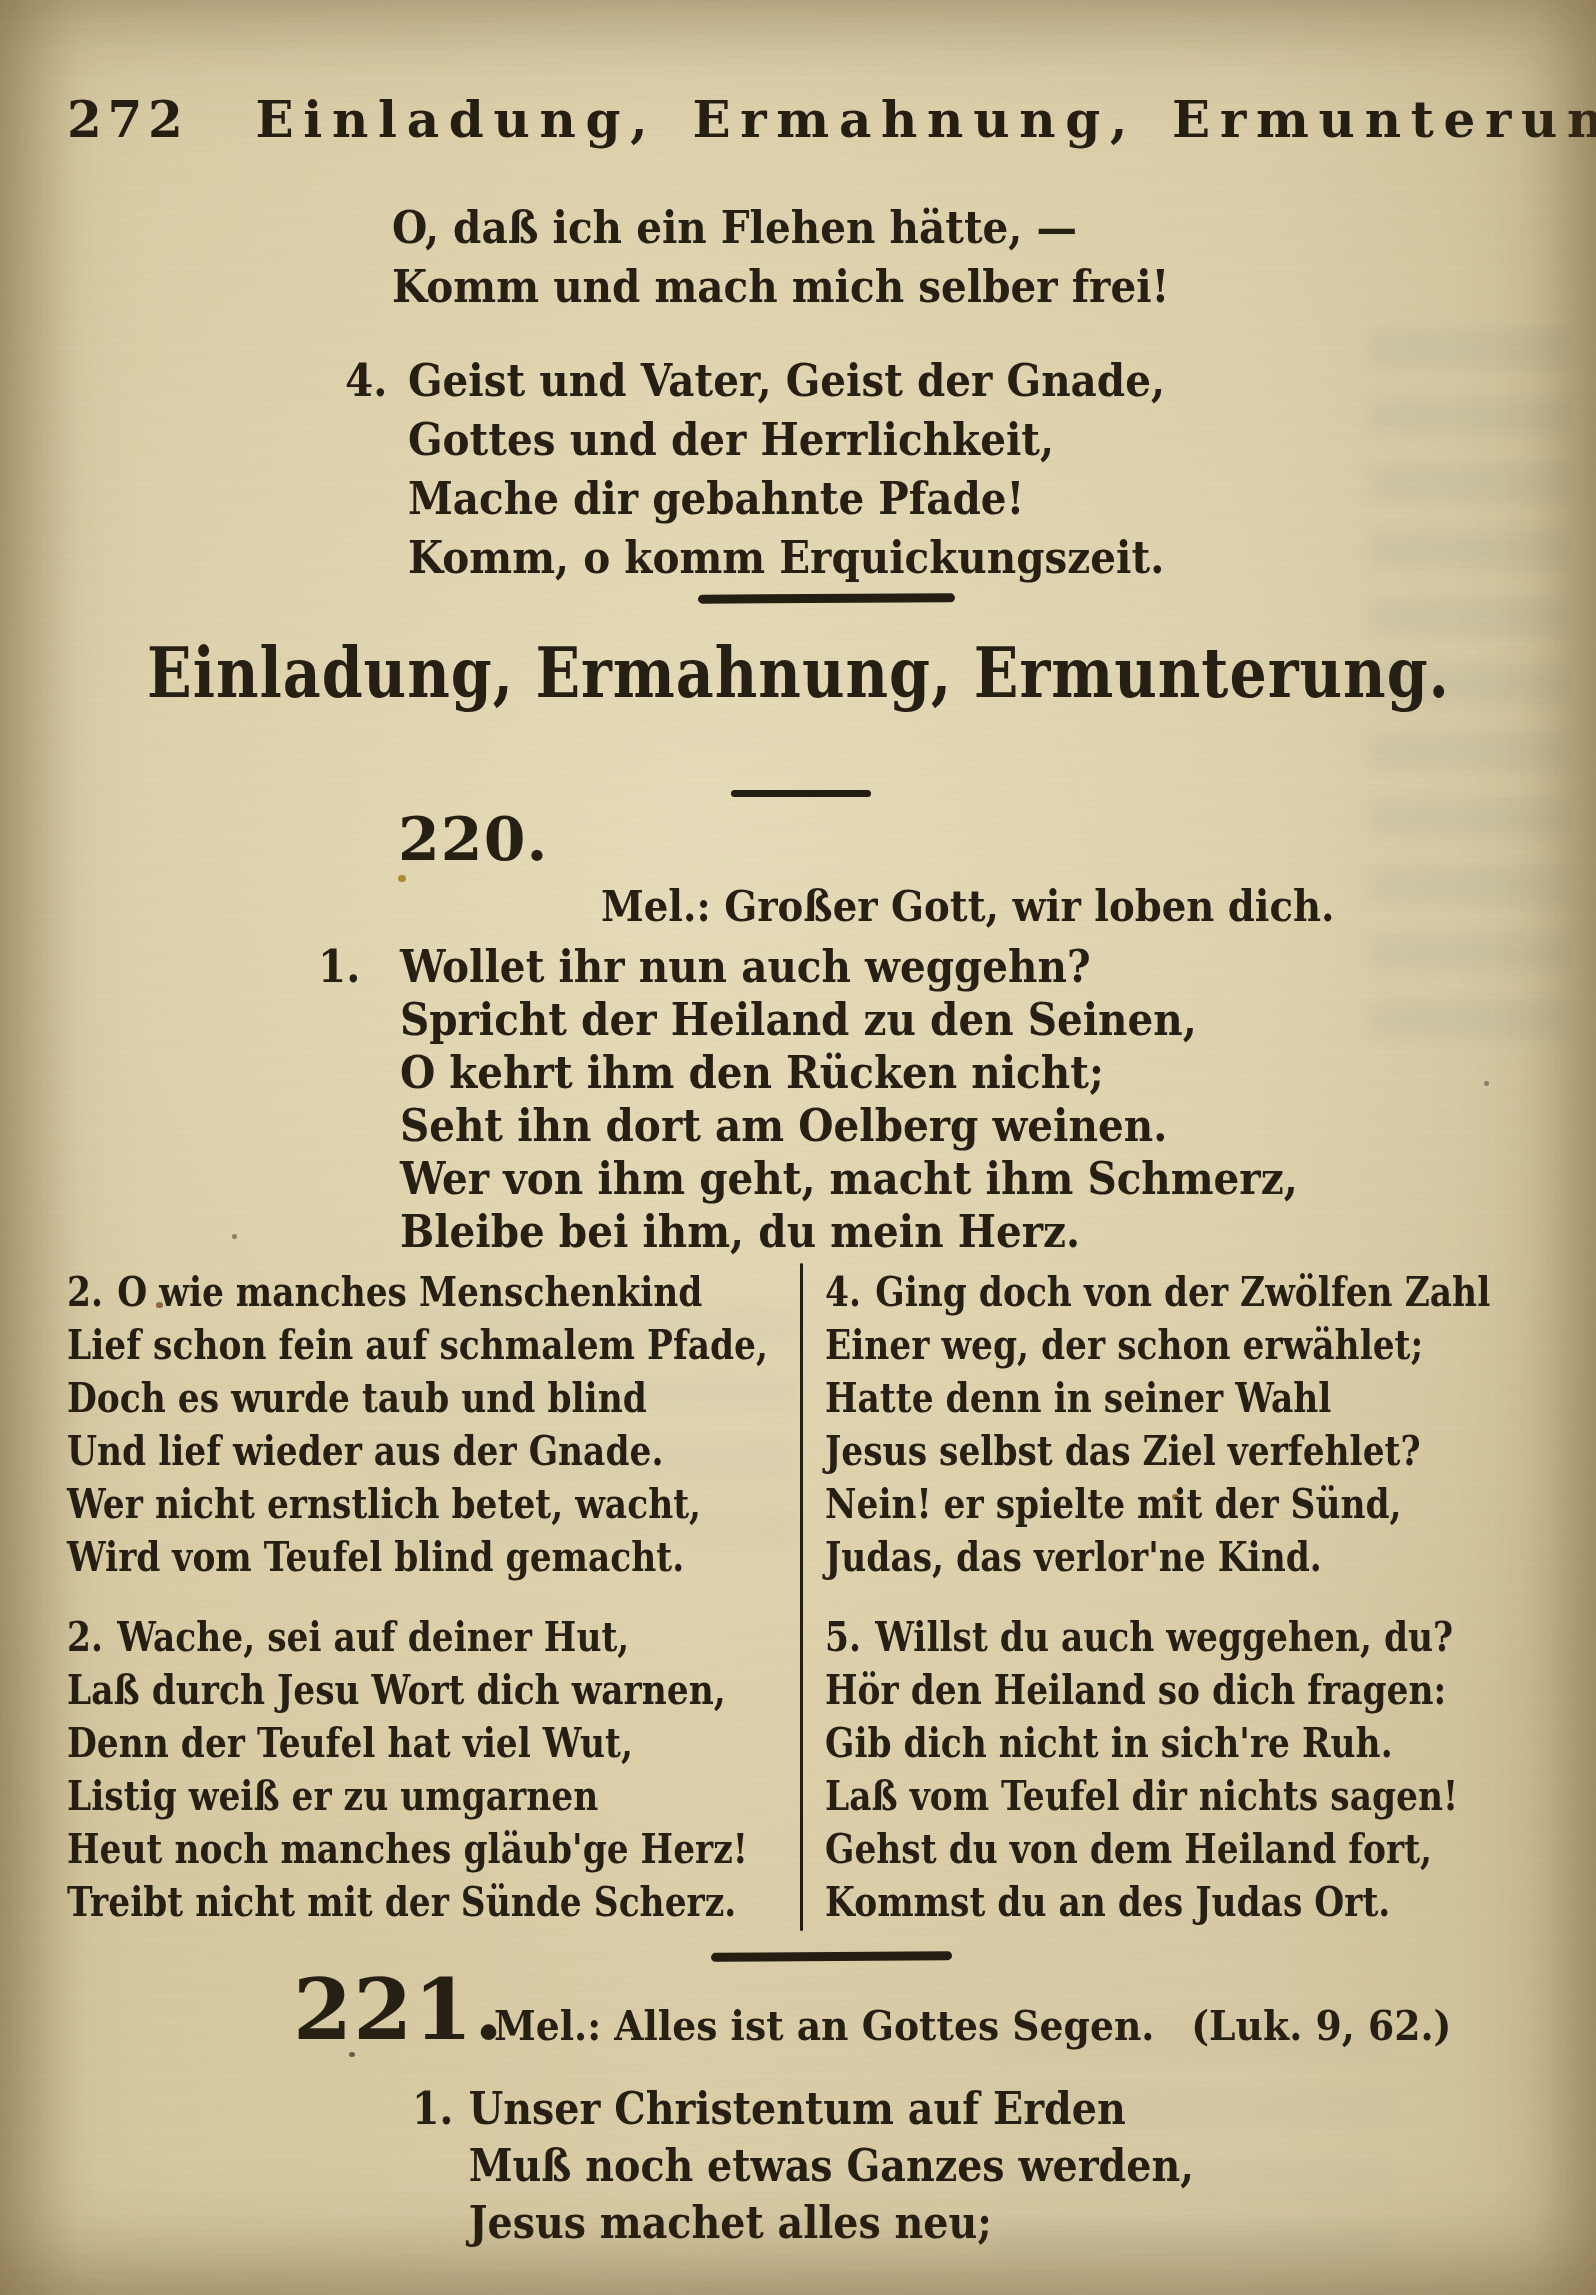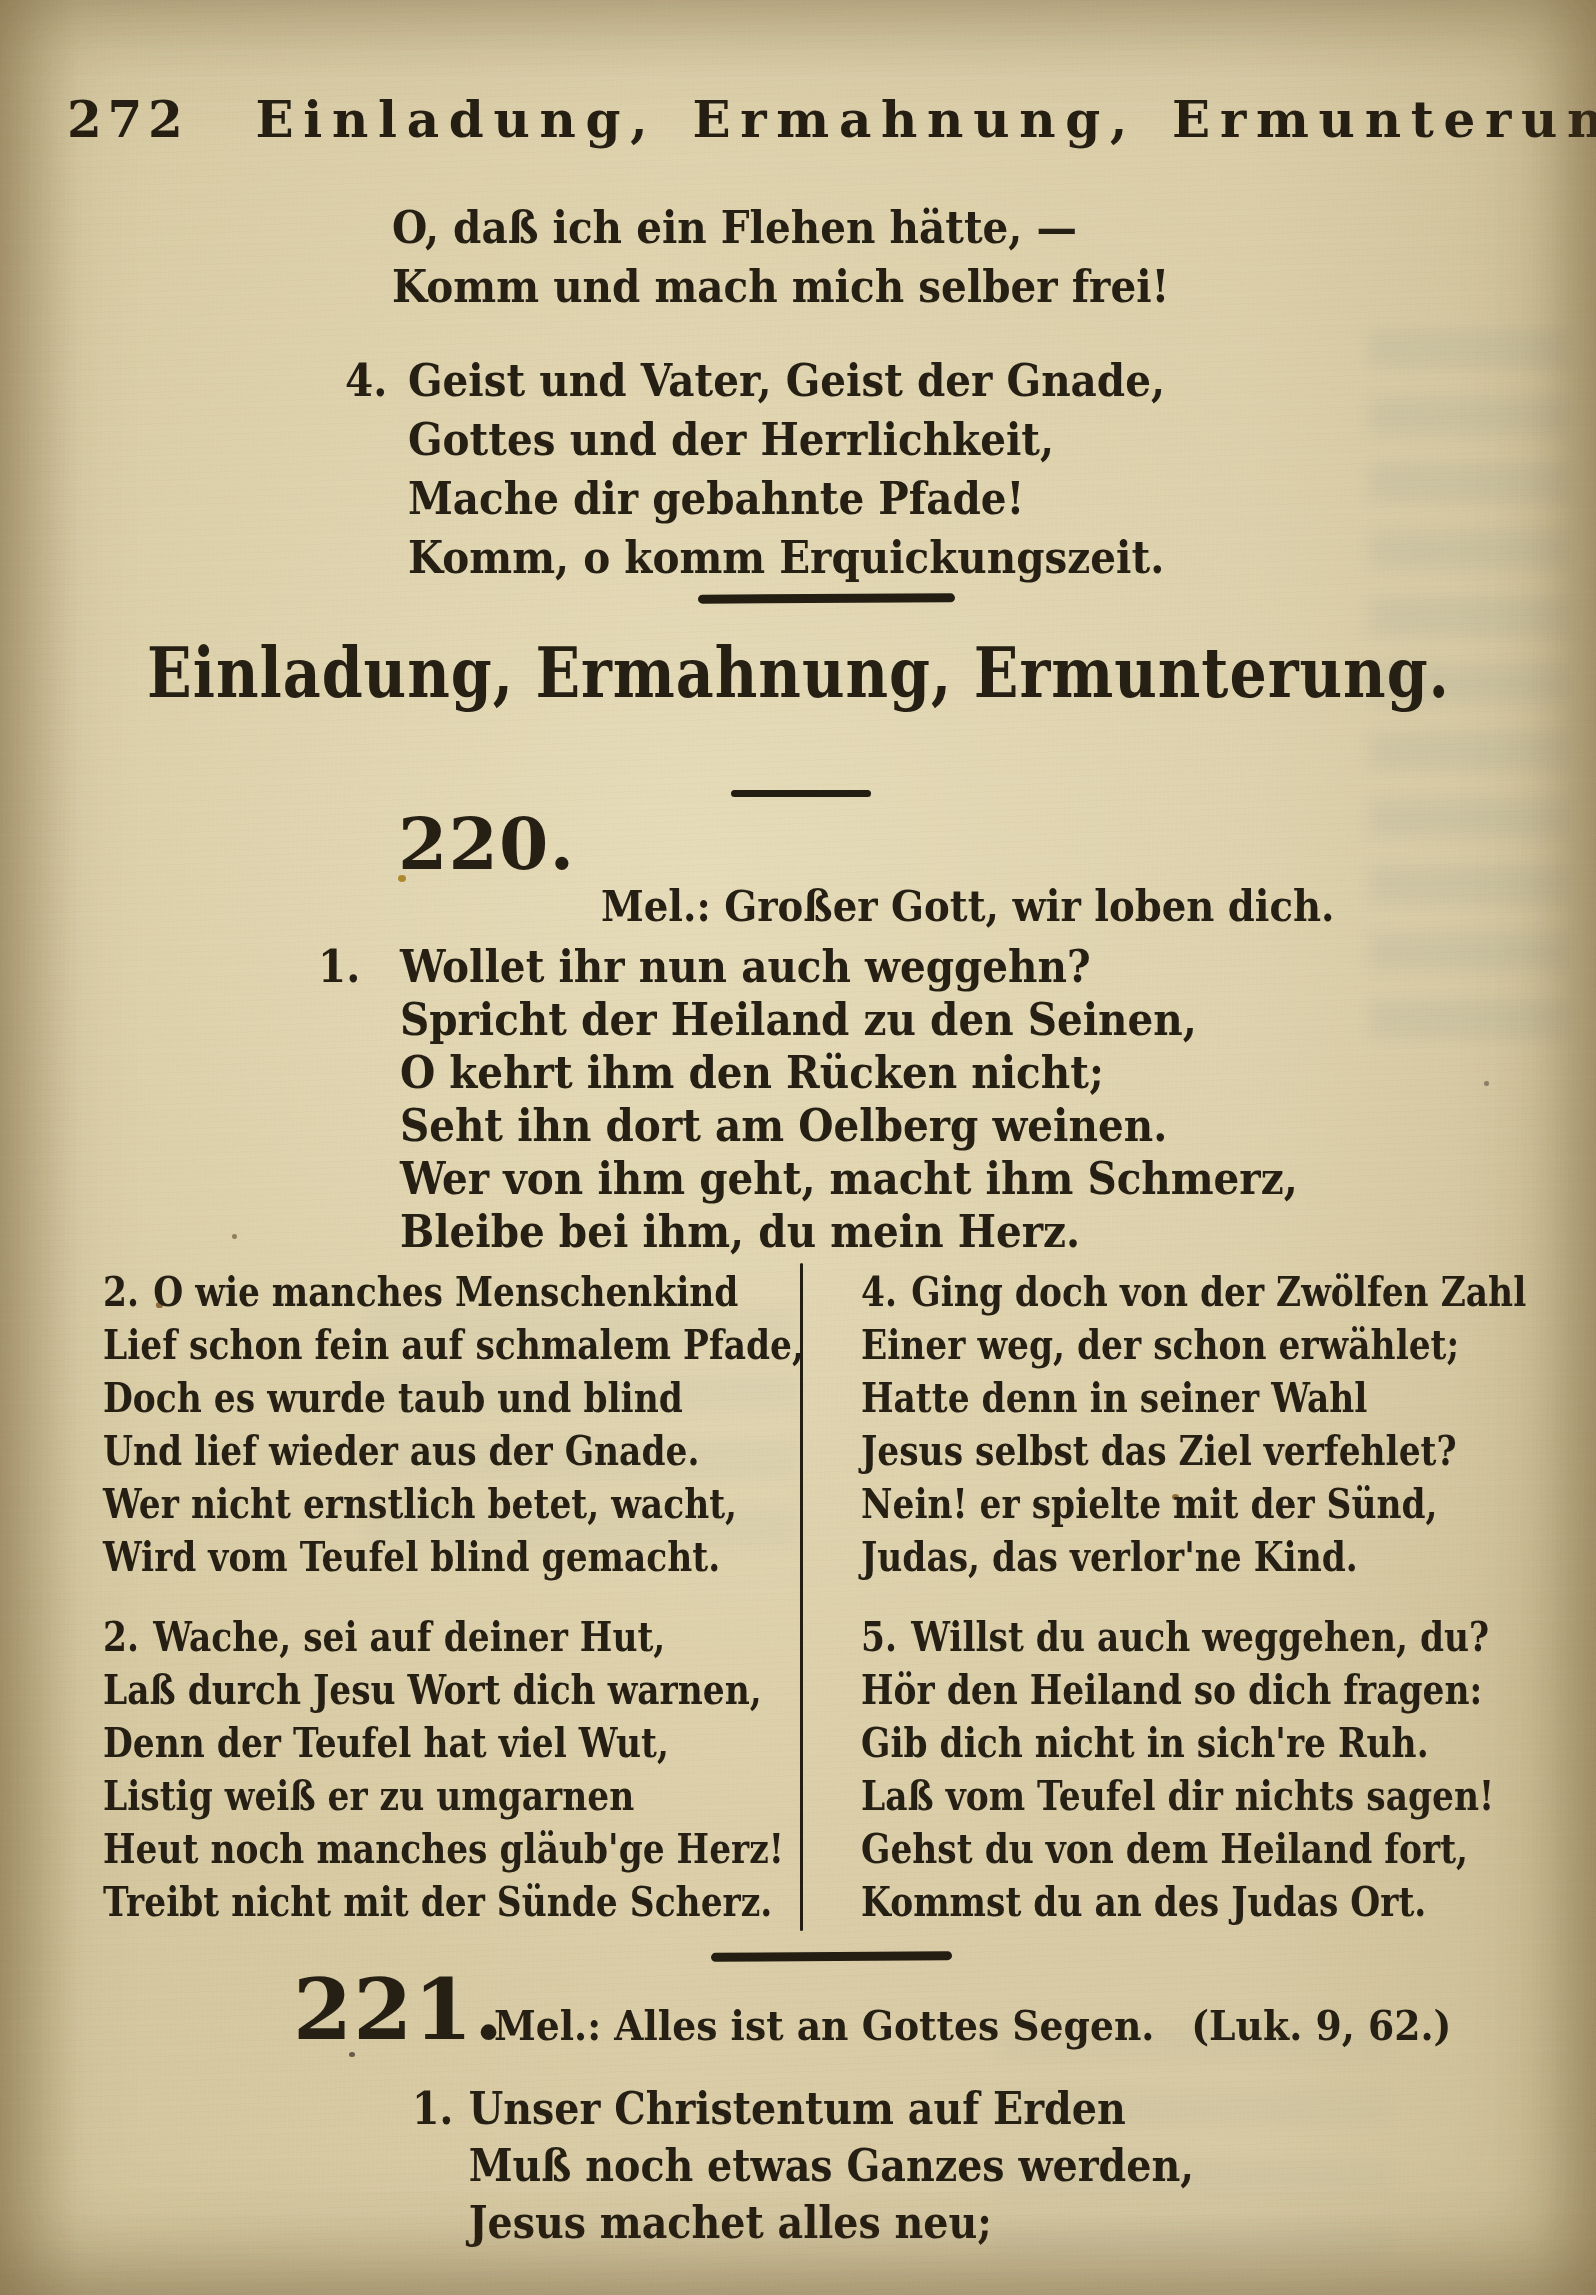--- a/index.html
+++ b/index.html
@@ -48,21 +48,21 @@
 
   .section-heading{position:absolute;left:0;width:100%;top:632px;text-align:center;
     font-size:69px;font-weight:bold;letter-spacing:1.1px;white-space:nowrap;
     transform:scaleX(.85);}
   .hymn-num{position:absolute;font-weight:bold;line-height:1;letter-spacing:1.1px;}
   .mel-line{position:absolute;font-size:42px;font-weight:bold;white-space:nowrap;transform:scaleX(.92);transform-origin:0 0;}
   .mel-line .scrip{margin-left:40px;}
 
   .col-verse{font-size:41px;line-height:53px;font-weight:bold;white-space:nowrap;}
   .col-verse .cnum{margin-right:17px;}
-  .colwrap{position:absolute;margin-left:36px;}
+  .colwrap{position:absolute;}
   .gap-verse{margin-top:27px;}
   .vdivider{position:absolute;left:800px;top:1263px;width:2.8px;height:668px;background:#241d12;border-radius:1.7px;}
 </style>
 </head>
 <body>
 
 <div class="page">
 
   <div class="grain"></div>
   <div class="ghost" style="left:1369px;top:330px;width:199px;height:733px;opacity:.75;"></div>
@@ -94,21 +94,21 @@
       <div class="vl">Komm, o komm Erquickungszeit.</div>
     </div>
   </div>
 
   <div class="rule" style="left:698px;top:594px;width:257px;height:8.5px;transform:rotate(-.3deg);"></div>
 
   <div class="section-heading">Einladung, Ermahnung, Ermunterung.</div>
 
   <div class="rule" style="left:731px;top:790px;width:140px;height:6.8px;"></div>
 
-  <div class="hymn-num" style="left:398px;top:809px;font-size:71px;">220.</div>
+  <div class="hymn-num" style="left:398px;top:809px;font-size:60px;">220.</div>
   <div class="mel-line" style="left:601px;top:882px;">Mel.: Großer Gott, wir loben dich.</div>
 
   <div class="fw-verse" style="left:318px;top:905px;line-height:53px;">
     <div class="sqz" style="padding-top:35px;">
       <span class="v-num" style="top:35px;">1.</span>
       <div class="vl" style="margin-left:91px;">Wollet ihr nun auch weggehn?</div>
       <div class="vl" style="margin-left:91px;">Spricht der Heiland zu den Seinen,</div>
       <div class="vl" style="margin-left:91px;">O kehrt ihm den Rücken nicht;</div>
       <div class="vl" style="margin-left:91px;">Seht ihn dort am Oelberg weinen.</div>
       <div class="vl" style="margin-left:91px;">Wer von ihm geht, macht ihm Schmerz,</div>

